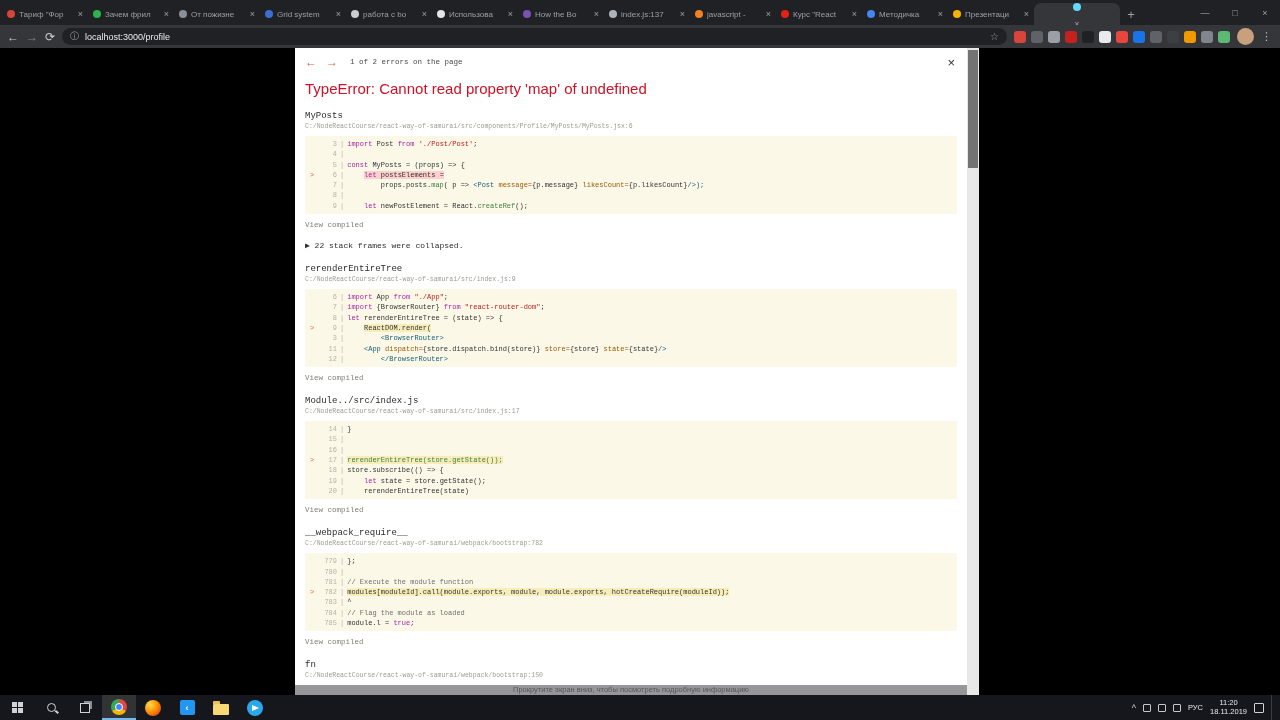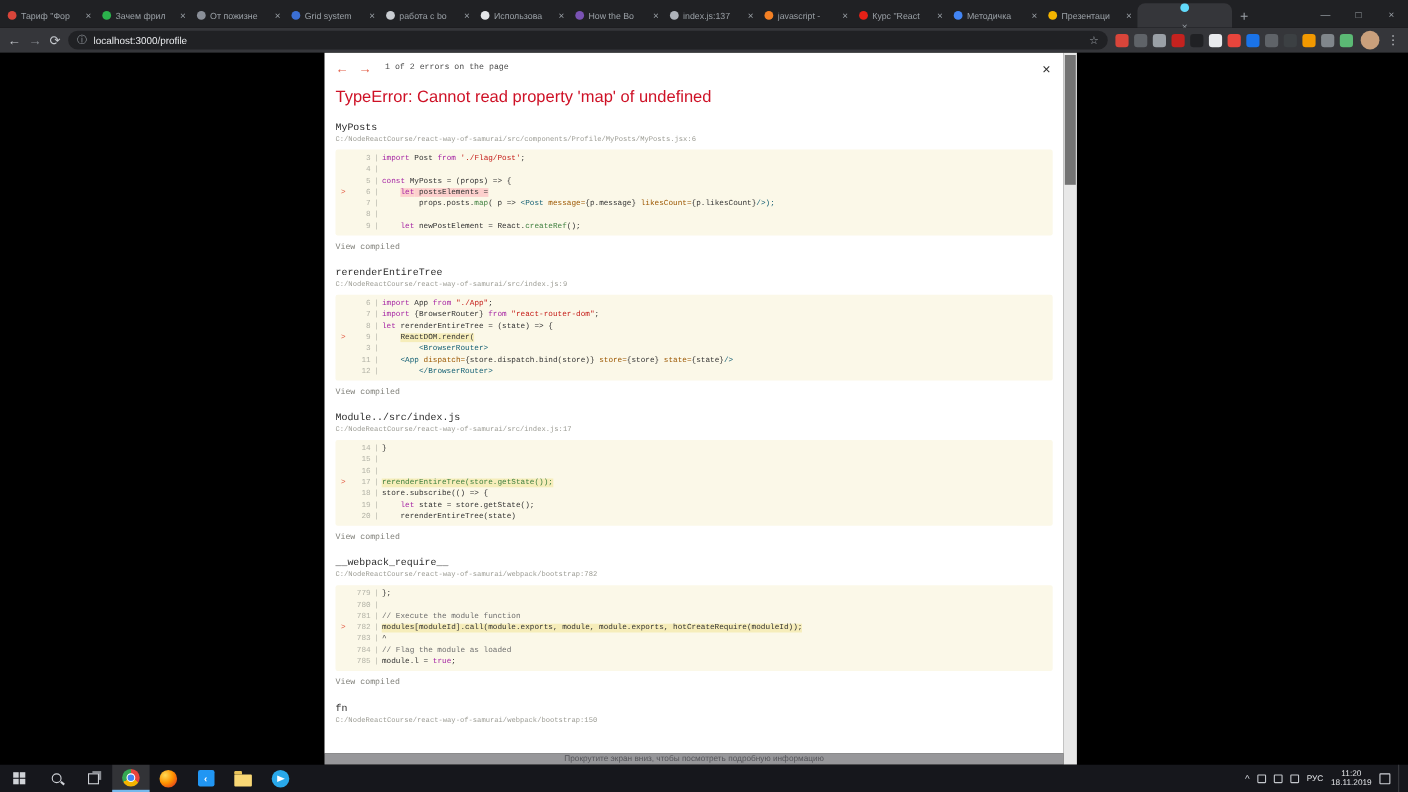--- a/index.html
+++ b/index.html
@@ -220,30 +220,31 @@
         <span class="arrow">→</span>
         <span class="counter">1 of 2 errors on the page</span>
         <span class="closex">×</span>
       </div>
       <h1 class="err-title">TypeError: Cannot read property 'map' of undefined</h1>
       <div class="frames">
           <div class="frame">
             <div class="fn-name">MyPosts</div>
             <div class="fn-path">C:/NodeReactCourse/react-way-of-samurai/src/components/Profile/MyPosts/MyPosts.jsx:6</div>
             <div class="codeblock">
-              <div class="codeline"><span class="mk"> </span><span class="ln">3</span><span class="sep">|</span><span class="ct"><span class="tok k">import</span><span class="tok p"> Post </span><span class="tok k">from</span><span class="tok p"> </span><span class="tok s">'./Flag/Post'</span><span class="tok p">;</span></span></div>
+              <div class="codeline"><span class="mk"> </span><span class="ln">3</span><span class="sep">|</span><span class="ct"><span class="tok k">import</span><span class="tok p"> Post </span><span class="tok k">from</span><span class="tok p"> </span><span class="tok s">'./Post/Post'</span><span class="tok p">;</span></span></div>
               <div class="codeline"><span class="mk"> </span><span class="ln">4</span><span class="sep">|</span><span class="ct"></span></div>
               <div class="codeline"><span class="mk"> </span><span class="ln">5</span><span class="sep">|</span><span class="ct"><span class="tok k">const</span><span class="tok p"> MyPosts = (props) =&gt; {</span></span></div>
               <div class="codeline"><span class="mk">&gt;</span><span class="ln">6</span><span class="sep">|</span><span class="ct"><span class="tok p">    </span><span class="tok k hlr">let</span><span class="tok p hlr"> postsElements =</span></span></div>
               <div class="codeline"><span class="mk"> </span><span class="ln">7</span><span class="sep">|</span><span class="ct"><span class="tok p">        props.posts.</span><span class="tok g">map</span><span class="tok p">( p =&gt; </span><span class="tok t">&lt;Post</span><span class="tok o"> message=</span><span class="tok p">{p.message}</span><span class="tok o"> likesCount=</span><span class="tok p">{p.likesCount}</span><span class="tok t">/&gt;);</span></span></div>
               <div class="codeline"><span class="mk"> </span><span class="ln">8</span><span class="sep">|</span><span class="ct"></span></div>
               <div class="codeline"><span class="mk"> </span><span class="ln">9</span><span class="sep">|</span><span class="ct"><span class="tok p">    </span><span class="tok k">let</span><span class="tok p"> newPostElement = React.</span><span class="tok g">createRef</span><span class="tok p">();</span></span></div>
             </div>
             <div class="view-compiled">View compiled</div>
           </div>
+          <div class="collapsed">▶ 22 stack frames were collapsed.</div>
           <div class="frame">
             <div class="fn-name">rerenderEntireTree</div>
             <div class="fn-path">C:/NodeReactCourse/react-way-of-samurai/src/index.js:9</div>
             <div class="codeblock">
               <div class="codeline"><span class="mk"> </span><span class="ln">6</span><span class="sep">|</span><span class="ct"><span class="tok k">import</span><span class="tok p"> App </span><span class="tok k">from</span><span class="tok p"> </span><span class="tok s">"./App"</span><span class="tok p">;</span></span></div>
               <div class="codeline"><span class="mk"> </span><span class="ln">7</span><span class="sep">|</span><span class="ct"><span class="tok k">import</span><span class="tok p"> {BrowserRouter} </span><span class="tok k">from</span><span class="tok p"> </span><span class="tok s">"react-router-dom"</span><span class="tok p">;</span></span></div>
               <div class="codeline"><span class="mk"> </span><span class="ln">8</span><span class="sep">|</span><span class="ct"><span class="tok k">let</span><span class="tok p"> rerenderEntireTree = (state) =&gt; {</span></span></div>
               <div class="codeline"><span class="mk">&gt;</span><span class="ln">9</span><span class="sep">|</span><span class="ct"><span class="tok p">    </span><span class="tok p hly">ReactDOM.render(</span></span></div>
               <div class="codeline"><span class="mk"> </span><span class="ln">3</span><span class="sep">|</span><span class="ct"><span class="tok p">        </span><span class="tok t">&lt;BrowserRouter&gt;</span></span></div>
               <div class="codeline"><span class="mk"> </span><span class="ln">11</span><span class="sep">|</span><span class="ct"><span class="tok p">    </span><span class="tok t">&lt;App</span><span class="tok o"> dispatch=</span><span class="tok p">{store.dispatch.bind(store)}</span><span class="tok o"> store=</span><span class="tok p">{store}</span><span class="tok o"> state=</span><span class="tok p">{state}</span><span class="tok t">/&gt;</span></span></div>

